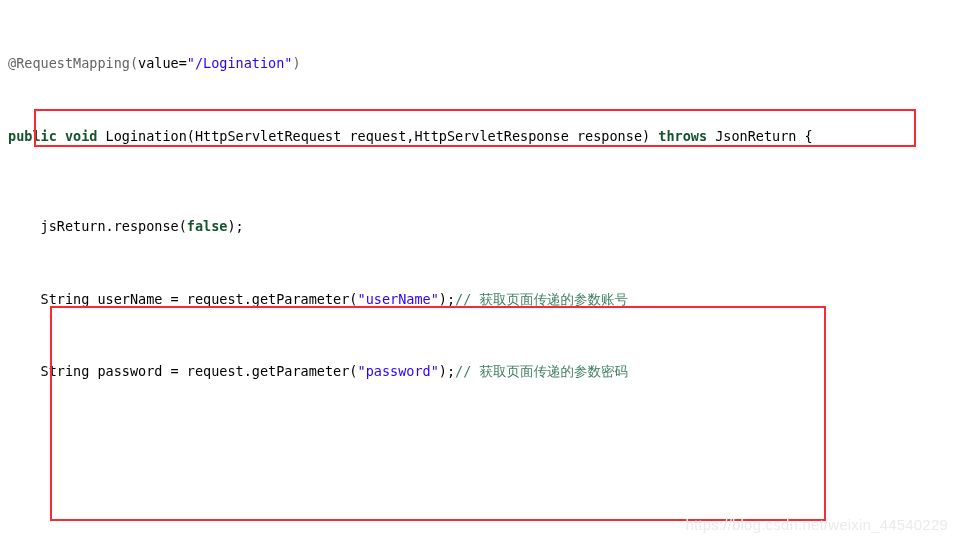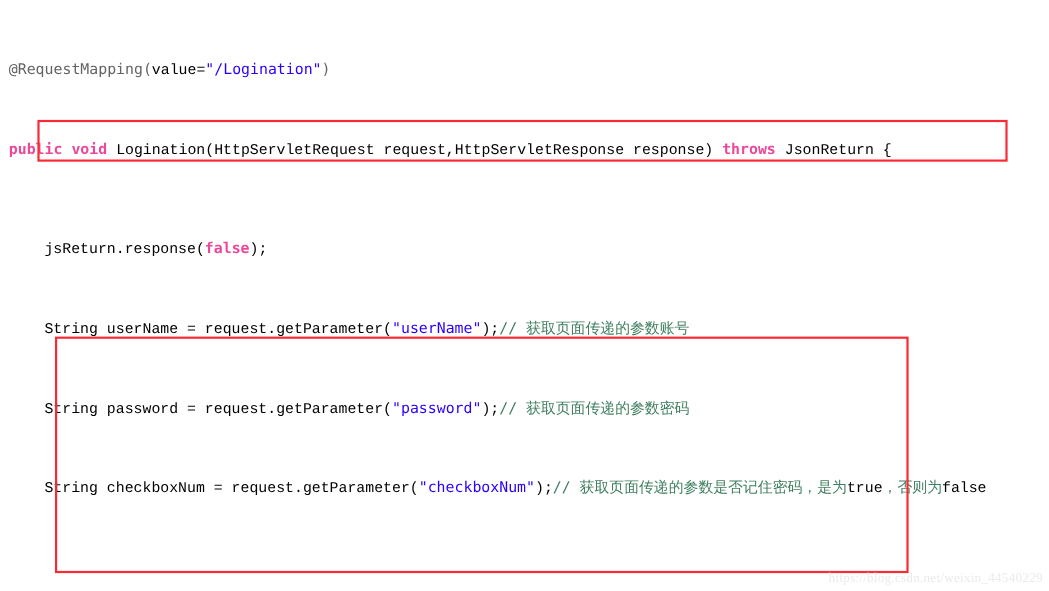--- a/index.html
+++ b/index.html
@@ -31,25 +31,25 @@
     line-height: 18.1px;
     white-space: pre;
     color: #000000;
   }
   .line {
     height: 18.1px;
     white-space: pre;
     padding-left: 8px;
   }
   
-  .kw   { color: #ec4899; font-weight: bold; }                          
+  .kw   { color: #14532d; font-weight: bold; }                          
   .str  { color: #2a00ff; }                          
   .cmt  { color: #3f7f5f; }                          
   .ann  { color: #646464; }                      
-  .plain{ color: #000000; font-family: Liberation Mono, monospace; }
+  .plain{ color: #000000; }
 
   
   .redbox {
     position: absolute;
     border: 2px solid #fa2a34;
     box-sizing: border-box;
     pointer-events: none;
     background: transparent;
   }
   #box-checkbox {
@@ -61,22 +61,22 @@
   #box-cookie {
     left: 50px;
     top: 306px;
     width: 776px;
     height: 215px;
   }
   #watermark {
     position: absolute;
     right: 6px;
     bottom: 4px;
-    font-family: Liberation Serif, serif;
-    font-size: 12px;
+    font-family: Liberation Sans, sans-serif;
+    font-size: 15px;
     color: #ebebeb;
     letter-spacing: 0.2px;
     white-space: nowrap;
   }
 </style>
 </head>
 <body>
 
 <div id="editor">
 
@@ -86,21 +86,20 @@
 
     <div class="line"><span class="kw">public</span> <span class="kw">void</span> <span class="plain">Logination(HttpServletRequest request,HttpServletResponse response)</span> <span class="kw">throws</span> <span class="plain">JsonReturn {</span></div>
 
 
     <div class="line"><span class="plain">    jsReturn.response(</span><span class="kw">false</span><span class="plain">);</span></div>
 
     <div class="line"><span class="plain">    String userName = request.getParameter(</span><span class="str">"userName"</span><span class="plain">);</span><span class="cmt">// 获取页面传递的参数账号</span></div>
 
     <div class="line"><span class="plain">    String password = request.getParameter(</span><span class="str">"password"</span><span class="plain">);</span><span class="cmt">// 获取页面传递的参数密码</span></div>
 
-    <div class="line"><span class="plain">    String checkboxNum = request.getParameter(</span><span class="str">"checkboxNum"</span><span class="plain">);</span><span class="cmt">// 获取页面传递的参数是否记住密码，是为</span><span class="plain">true</span><span class="cmt">，否则为</span><span class="plain">false</span></div>
 
     
 
     
 
     
 
     
 
     

